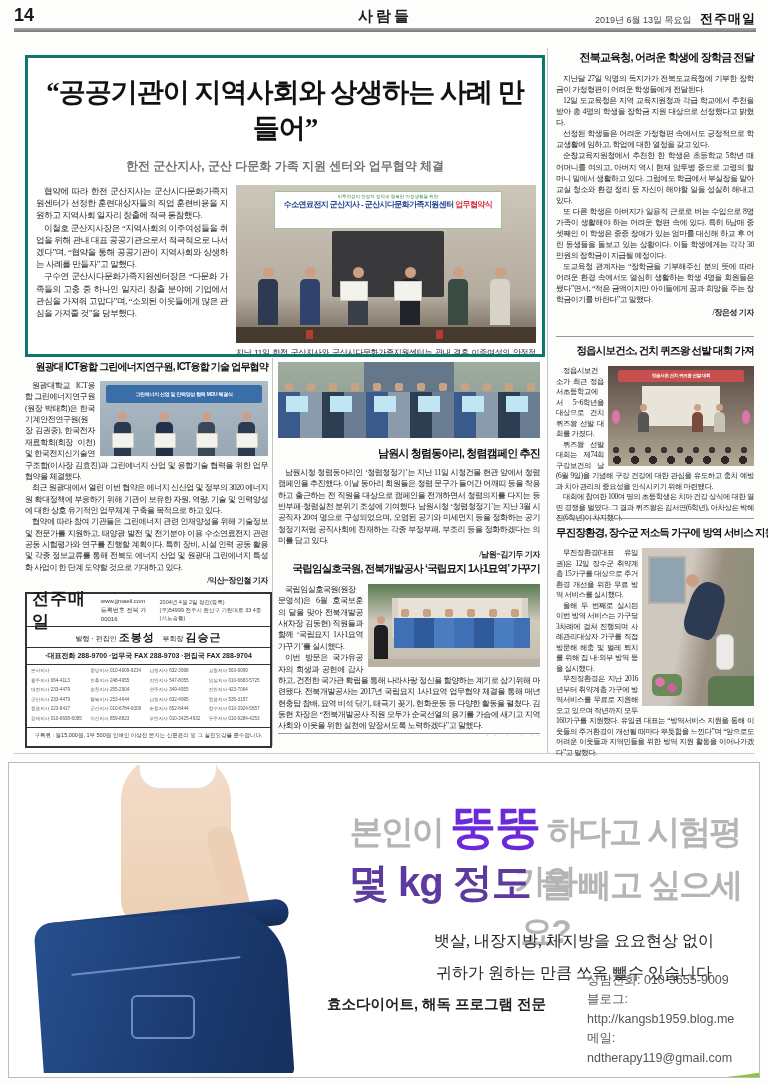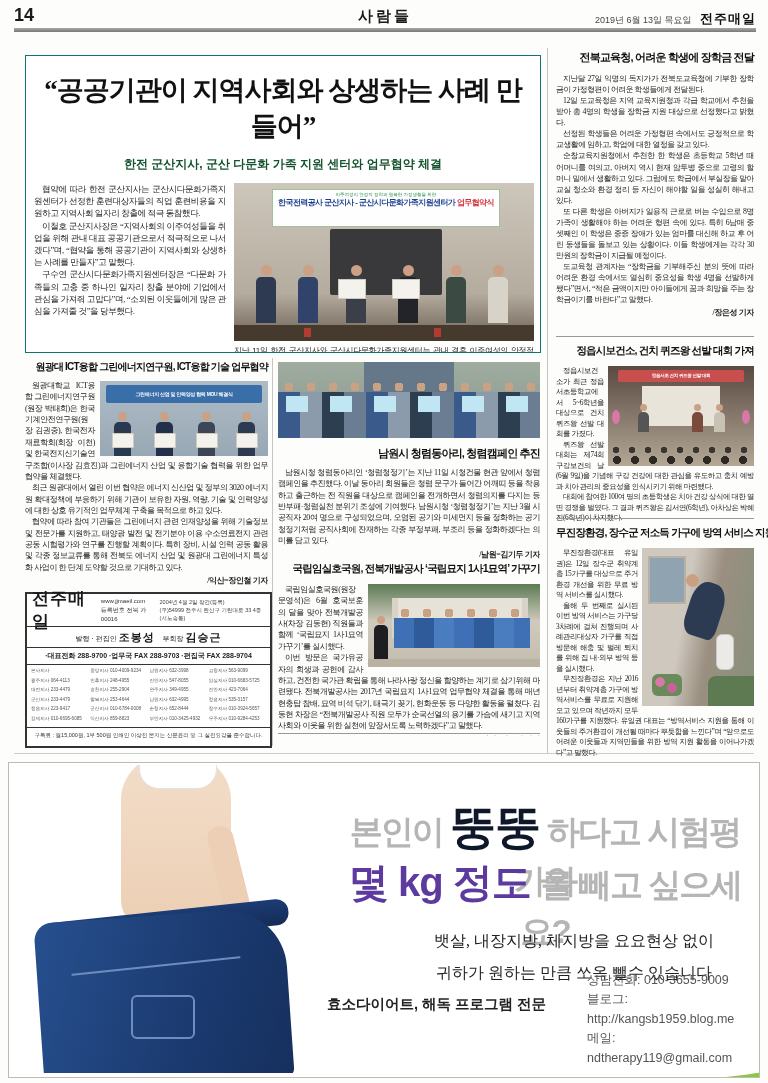--- a/index.html
+++ b/index.html
@@ -14,25 +14,25 @@
            font:bold 15px "Liberation Sans",sans-serif;letter-spacing:3px;}
   .dateline{position:absolute;right:0;top:5px;font:9px "Liberation Sans",sans-serif;color:#444;}
   .dateline b{font-size:13px;color:#111;margin-left:6px;letter-spacing:1px;}
   .toprule{position:absolute;top:28px;left:14px;right:12px;height:4px;
            background:linear-gradient(#a8a8a8,#787878);}
   .vrule{position:absolute;width:1px;background:#c5c5c5;}
   .hline{position:absolute;height:1px;background:#cccccc;}
 
   
   .mainbox{position:absolute;left:25px;top:55px;width:514px;height:296px;
-           border:1px solid #0f766e;background:#fff;overflow:hidden;}
+           border:3px solid #0f766e;background:#fff;overflow:hidden;}
   .mainbox h1{margin:16px 10px 0;text-align:center;font-weight:bold;font-size:27px;
               letter-spacing:-1px;font-family:"Liberation Serif",serif;color:#111;}
   .mainbox .sub{margin-top:12px;text-align:center;
-                font:bold 12px "Liberation Sans",sans-serif;color:#14532d;}
+                font:bold 12px "Liberation Sans",sans-serif;color:#737373;}
   .mainrow{display:flex;margin:10px 6px 0 8px;}
   .maintext{width:198px;font-size:8.6px;line-height:1.42;letter-spacing:-0.4px;}
   .maintext p{margin:0;text-indent:8px;text-align:justify;}
   .photoblk{width:300px;margin-left:8px;}
   .caption{margin-top:4px;font:8px "Liberation Sans",sans-serif;line-height:1.4;
            text-align:justify;color:#222;letter-spacing:-0.3px;}
 
   
   .art-h2{font:bold 10.5px "Liberation Sans",sans-serif;letter-spacing:-0.8px;
           color:#111;white-space:nowrap;text-align:right;}
@@ -84,21 +84,21 @@
   .jeans{position:absolute;left:28px;top:150px;width:250px;height:170px;
          background:linear-gradient(110deg,#27508f,#1b3a70 60%,#16305e);
          border-radius:18px 60px 8px 8px;transform:rotate(-4deg);}
   .waist{position:absolute;left:30px;top:146px;width:248px;height:26px;background:linear-gradient(#1c3c74,#142c57);
          border-radius:12px;transform:rotate(-6deg);}
   .seam{position:absolute;background:#6f8cc0;height:2px;border-radius:2px;}
   .ad-l1,.ad-l2{position:absolute;left:330px;right:8px;text-align:center;
     font-family:"Liberation Sans",sans-serif;font-weight:bold;color:#b5b5b5;}
   .ad-l1{top:34px;font-size:33px;letter-spacing:-2px;}
   .ad-l2{top:92px;font-size:33px;letter-spacing:-2px;}
-  .hl-orange{color:#0f172a;font-size:46px;letter-spacing:-1px;}
+  .hl-orange{color:#6d28d9;font-size:46px;letter-spacing:-1px;}
   .hl-purple{color:#5c3a9e;font-size:40px;letter-spacing:-1px;}
   .ad-b1,.ad-b2{position:absolute;left:400px;right:20px;text-align:center;font-size:16px;
                 color:#222;font-family:"Liberation Serif",serif;}
   .ad-b1{top:168px;} .ad-b2{top:200px;}
   .ad-prog{position:absolute;left:318px;top:232px;font:bold 14.5px "Liberation Sans",sans-serif;color:#222;}
   .ad-contact{position:absolute;left:578px;top:208px;font:12.5px "Liberation Sans",sans-serif;
               color:#555;line-height:1.55;}
   .swoosh1{position:absolute;left:-60px;bottom:-36px;width:900px;height:80px;border-radius:50%;
            border-bottom:13px solid #8dc63f;transform:rotate(-2.2deg);}
   .swoosh2{position:absolute;left:-40px;bottom:-52px;width:940px;height:90px;border-radius:50%;
@@ -127,21 +127,21 @@
           <p>이철호 군산지사장은 “지역사회의 이주여성들을 취업을 위해 관내 대표 공공기관으로서 적극적으로 나서겠다”며, “협약을 통해 공공기관이 지역사회와 상생하는 사례를 만들자”고 말했다.</p>
           <p>구수연 군산시다문화가족지원센터장은 “다문화 가족들의 고충 중 하나인 일자리 창출 분야에 기업에서 관심을 가져줘 고맙다”며, “소외된 이웃들에게 많은 관심을 가져줄 것”을 당부했다.</p>
         </div>
 
     </div>
     <div class="photoblk">
       <div class="ph" style="width:300px;height:158px;background:linear-gradient(#cdc6ba,#b4ac9f 70%,#6b6053);">
         <div style="position:absolute;left:96px;top:46px;width:112px;height:66px;background:#39393c;border-radius:2px;"></div>
         <div class="banner" style="left:38px;top:6px;width:226px;height:36px;">
           <div class="b-top">이주여성의 안정적 정착과 행복한 가정생활을 위한</div>
-          <div class="b-main"><span>한국전력공사 군산지사 - 군산시다문화가족지원센터가</span>
+          <div class="b-main"><span>수소연료전지 군산지사 - 군산시다문화가족지원센터</span>
             <span class="b-accent">업무협약식</span></div>
         </div>
         <div class="fg" style="left:22px;bottom:18px;">
             <div class="hd"></div>
             <div class="bd" style="background:#2e3a52;"></div>
           </div>
         <div class="fg" style="left:64px;bottom:18px;">
             <div class="hd"></div>
             <div class="bd" style="background:#31436b;"></div>
           </div>
@@ -300,21 +300,21 @@
 
 <div style="position:absolute;left:556px;top:50px;width:198px;">
   <div class="art-h2" style="font-size:11px;">전북교육청, 어려운 학생에 장학금 전달</div>
   <div class="bodytxt" style="margin-top:8px;height:266px;overflow:hidden;font-size:7.8px;">
     <div>
         <p>지난달 27일 익명의 독지가가 전북도교육청에 기부한 장학금이 가정형편이 어려운 학생들에게 전달된다.</p>
         <p>12일 도교육청은 지역 교육지원청과 각급 학교에서 추천을 받아 총 4명의 학생을 장학금 지원 대상으로 선정했다고 밝혔다.</p>
         <p>선정된 학생들은 어려운 가정형편 속에서도 긍정적으로 학교생활에 임하고, 학업에 대한 열정을 갖고 있다.</p>
         <p>순창교육지원청에서 추천한 한 학생은 초등학교 5학년 때 어머니를 여의고, 아버지 역시 현재 암투병 중으로 고령의 할머니 밑에서 생활하고 있다. 그럼에도 학급에서 부실장을 맡아 교실 청소와 환경 정리 등 자신이 해야할 일을 성실히 해내고 있다.</p>
         <p>또 다른 학생은 아버지가 일용직 근로로 버는 수입으로 8명 가족이 생활해야 하는 어려운 형편 속에 있다. 특히 6남매 중 셋째인 이 학생은 중증 장애가 있는 엄마를 대신해 하교 후 어린 동생들을 돌보고 있는 상황이다. 이들 학생에게는 각각 30만원의 장학금이 지급될 예정이다.</p>
-        <p>도교육청 관계자는 “장학금을 기부해주신 분의 뜻에 따라 어려운 환경 속에서도 열심히 중요성을 학생 4명을 선발하게 됐다”면서, “적은 금액이지만 아이들에게 꿈과 희망을 주는 장학금이기를 바란다”고 말했다.</p>
+        <p>도교육청 관계자는 “장학금을 기부해주신 분의 뜻에 따라 어려운 환경 속에서도 열심히 생활하는 학생 4명을 회원들은 됐다”면서, “적은 금액이지만 아이들에게 꿈과 희망을 주는 장학금이기를 바란다”고 말했다.</p>
       </div>
     <div class="byline">/장은성 기자</div>
   </div>
 </div>
 <div class="hline" style="left:556px;top:336px;width:198px;background:#999;"></div>
 
 <div style="position:absolute;left:556px;top:344px;width:198px;">
   <div class="art-h2" style="font-size:10.5px;">정읍시보건소, 건치 퀴즈왕 선발 대회 가져</div>
   <div class="bodytxt" style="margin-top:8px;height:158px;overflow:hidden;font-size:7.4px;">
     <div class="ph" style="float:right;width:146px;height:100px;margin:0 0 3px 4px;background:linear-gradient(#5a4a42,#8a7d70 55%,#b3a895);">

